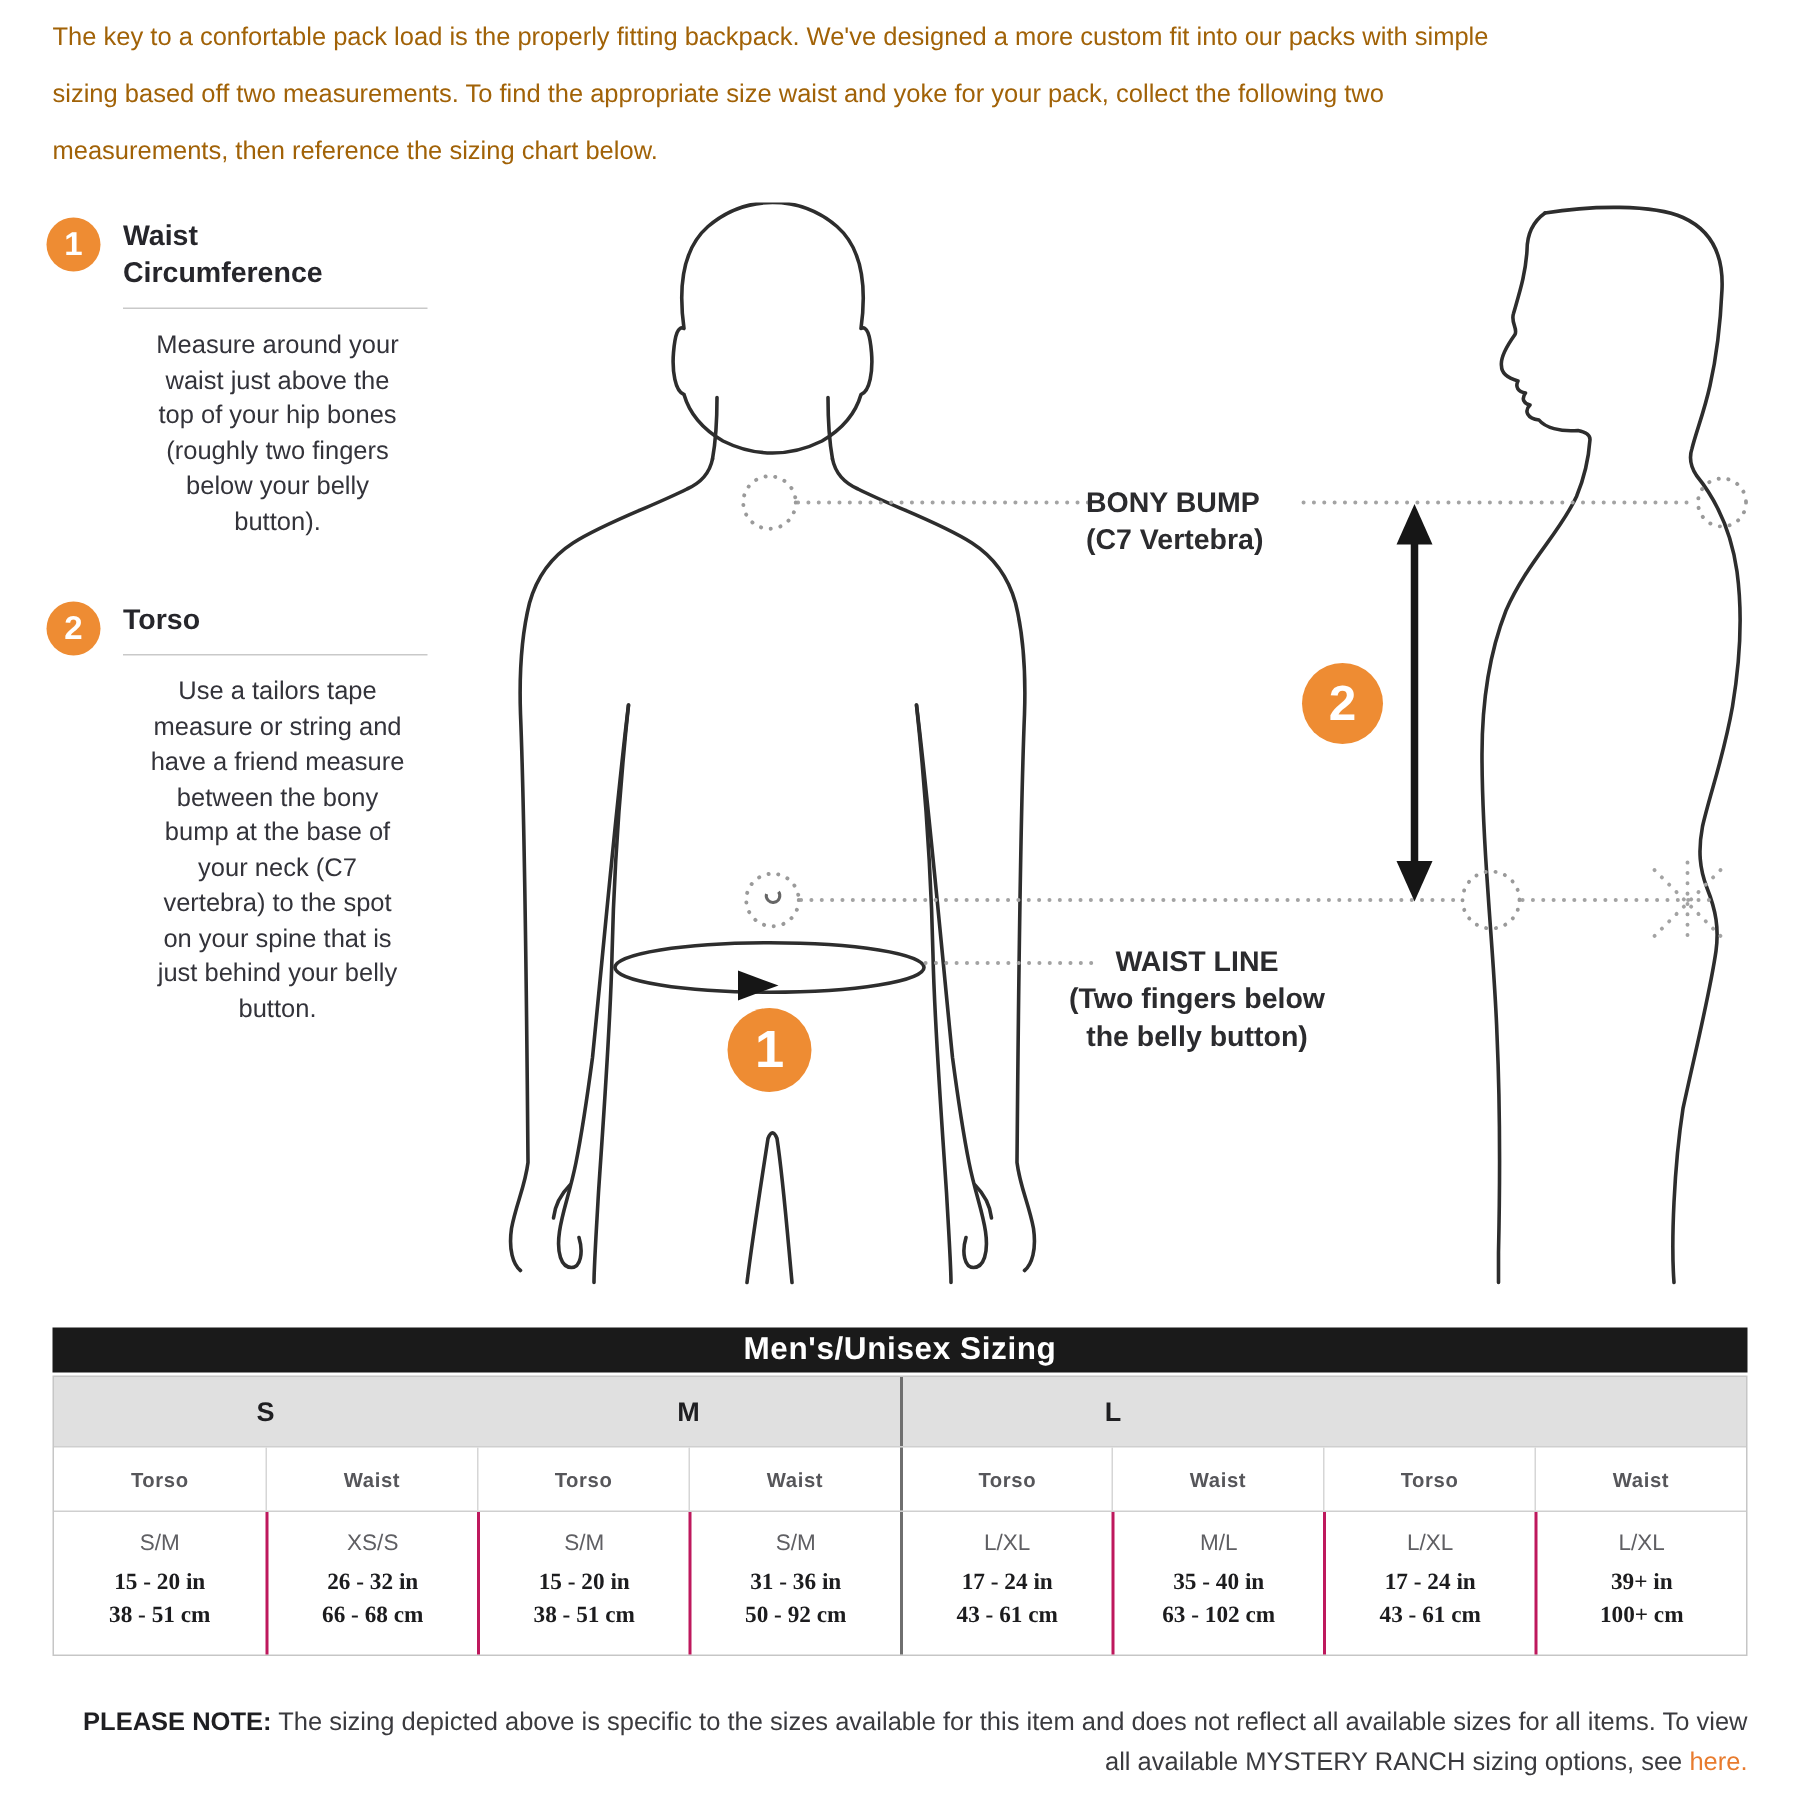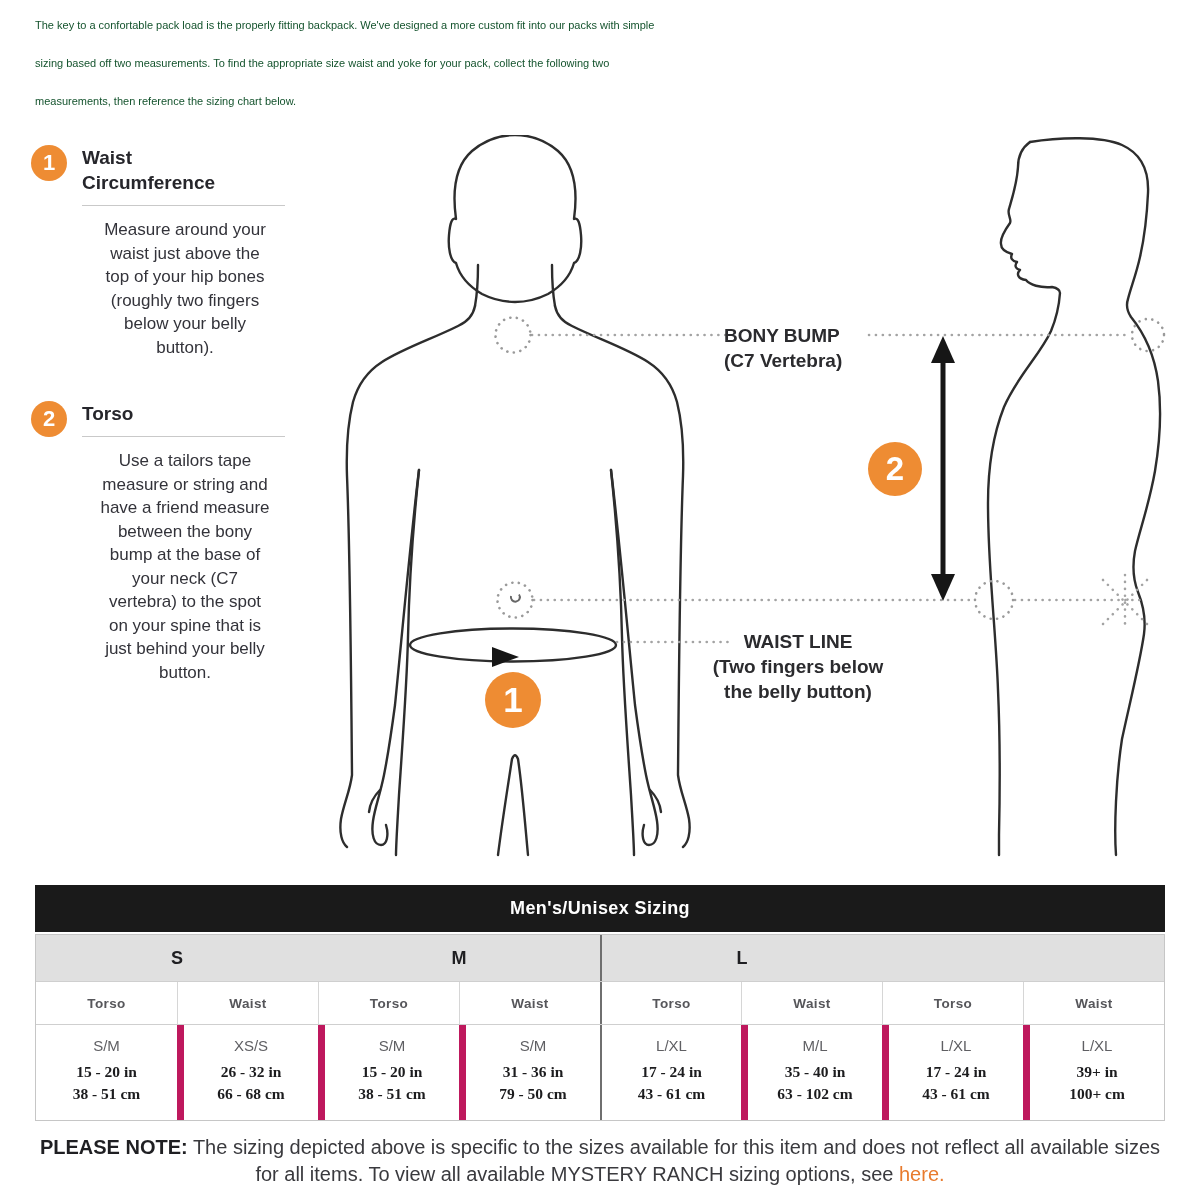--- a/index.html
+++ b/index.html
@@ -1,21 +1,21 @@
 <!DOCTYPE html>
 <html><head>
 <meta charset="utf-8">
 <style>
   html,body{margin:0;padding:0;background:#ffffff;}
   body{font-family:"Liberation Sans","DejaVu Sans",sans-serif;color:#333338;}
   .page{position:relative;width:1200px;height:1200px;background:#fff;overflow:hidden;}
   .prewrap{white-space:pre-line;}
 
   
-  .intro{position:absolute;left:35px;top:6px;width:1165px;font-size:11px;line-height:38px;color:#14532d;}
+  .intro{position:absolute;left:35px;top:6px;width:1165px;font-size:17px;line-height:38px;color:#a16207;}
 
   
   .diagram{position:absolute;left:0;top:135px;width:1200px;height:750px;}
   .fig-svg{position:absolute;left:0;top:0;}
 
   .badge{background:#EE8C33;color:#fff;border-radius:50%;display:flex;align-items:center;justify-content:center;font-weight:700;}
   .step{position:absolute;display:flex;gap:15px;align-items:flex-start;}
   .step .badge{width:36px;height:36px;font-size:22px;flex:0 0 36px;}
   .step-content{width:206px;}
   .step-title{font-size:19px;font-weight:700;color:#26262b;line-height:25px;}
@@ -27,36 +27,36 @@
   .diagram-label{position:absolute;font-size:19px;font-weight:600;color:#2b2b2e;line-height:25px;}
   .label-bony{left:724px;top:188px;width:150px;text-align:left;}
   .label-waist{left:700px;top:494px;width:196px;text-align:center;}
 
   .marker{position:absolute;}
   .marker-2{left:868px;top:307px;width:54px;height:54px;font-size:33px;}
   .marker-1{left:485px;top:537px;width:56px;height:56px;font-size:35px;}
 
   
   .sizing-table{position:absolute;left:35px;top:885px;width:1130px;}
-  .t-title{height:47px;background:#1a1a1a;color:#ffffff;font-size:18px;font-weight:600;letter-spacing:.4px;display:flex;align-items:center;justify-content:center;}
+  .t-title{height:30px;background:#1a1a1a;color:#ffffff;font-size:21px;font-weight:600;letter-spacing:.4px;display:flex;align-items:center;justify-content:center;}
   .t-body{margin-top:2px;border:1px solid #c6c6c6;}
   .t-sizes{display:grid;grid-template-columns:repeat(4,1fr);background:#e0e0e0;}
   .t-size{height:46px;display:flex;align-items:center;justify-content:center;font-size:18px;font-weight:700;color:#1f1f22;box-sizing:border-box;}
   .t-heads{display:grid;grid-template-columns:repeat(8,1fr);border-top:1px solid #cfcfcf;}
   .t-head{height:42px;display:flex;align-items:center;justify-content:center;font-size:13.5px;font-weight:600;letter-spacing:.4px;color:#56565a;box-sizing:border-box;border-left:1px solid #d6d6d6;}
   .t-heads .t-head:first-child{border-left:none;}
   .t-data{display:grid;grid-template-columns:repeat(8,1fr);border-top:1px solid #cfcfcf;}
-  .t-cell{padding:12px 4px 15px 4px;text-align:center;box-sizing:border-box;border-left:7px solid #be185d;}
+  .t-cell{padding:12px 4px 15px 4px;text-align:center;box-sizing:border-box;border-left:2px solid #be185d;}
   .t-data .t-cell:first-child{border-left:none;}
   .t-fit{font-size:15px;font-weight:500;color:#5f5f63;margin-bottom:7px;}
   .t-val{font-size:15.5px;font-weight:700;color:#1c1c1e;line-height:22px;font-family:Liberation Serif, serif;}
   .mid{border-left:2px solid #6f6f6f !important;}
 
   
-  .note{position:absolute;left:35px;top:1134px;width:1130px;text-align:center;font-size:20px;line-height:27px;color:#3a3a3e;}
+  .note{position:absolute;left:35px;top:1134px;width:1130px;text-align:right;font-size:17px;line-height:27px;color:#3a3a3e;}
   .note-label{font-weight:700;color:#1f1f22;}
   .note-link{color:#e87b2e;text-decoration:none;cursor:pointer;}
 </style>
 </head>
 <body>
 
 <div class="page">
 
   <div class="intro prewrap">The key to a confortable pack load is the properly fitting backpack. We've designed a more custom fit into our packs with simple
 sizing based off two measurements. To find the appropriate size waist and yoke for your pack, collect the following two
@@ -188,21 +188,21 @@
           <div class="t-val">66 - 68 cm</div>
         </div>
         <div class="t-cell">
           <div class="t-fit">S/M</div>
           <div class="t-val">15 - 20 in</div>
           <div class="t-val">38 - 51 cm</div>
         </div>
         <div class="t-cell">
           <div class="t-fit">S/M</div>
           <div class="t-val">31 - 36 in</div>
-          <div class="t-val">79 - 50 cm</div>
+          <div class="t-val">50 - 92 cm</div>
         </div>
         <div class="t-cell mid">
           <div class="t-fit">L/XL</div>
           <div class="t-val">17 - 24 in</div>
           <div class="t-val">43 - 61 cm</div>
         </div>
         <div class="t-cell">
           <div class="t-fit">M/L</div>
           <div class="t-val">35 - 40 in</div>
           <div class="t-val">63 - 102 cm</div>

